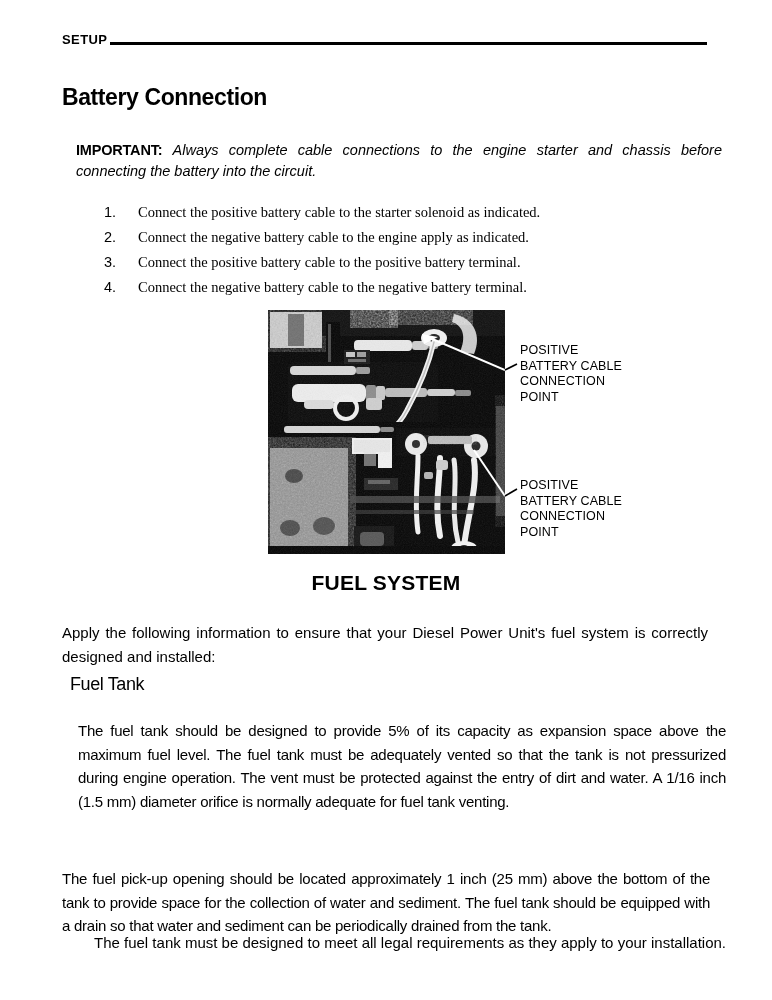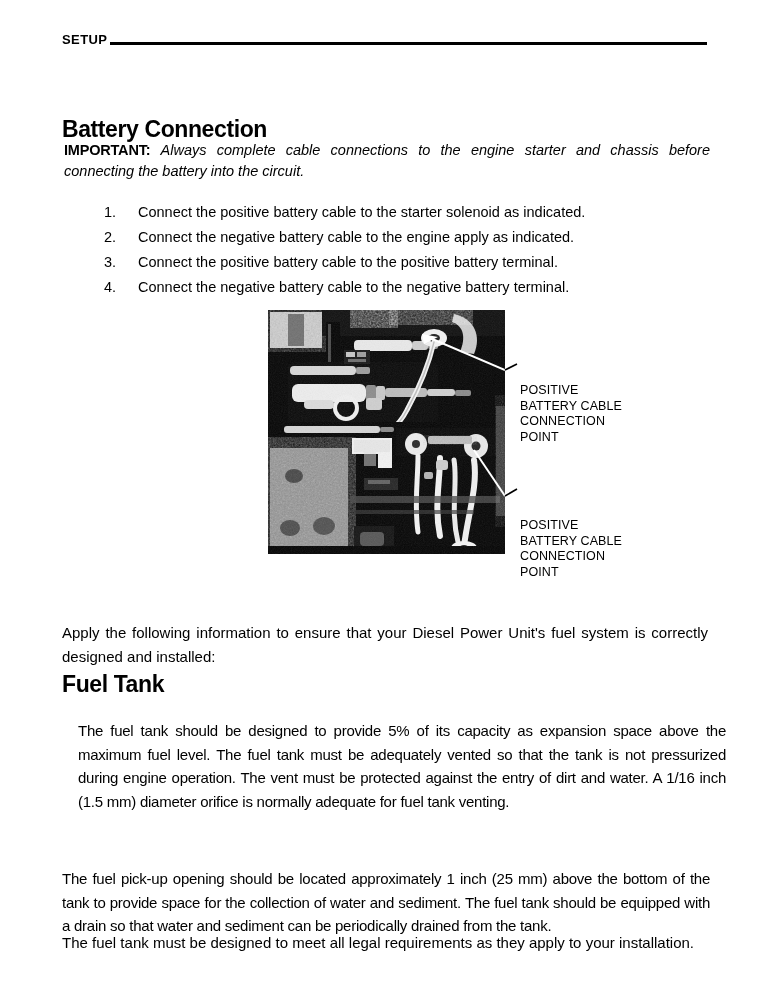--- a/index.html
+++ b/index.html
@@ -49,48 +49,47 @@
 
   
   .h1 {
     position: absolute;
     left: 62px;
     top: 84px;
     font-size: 23px;
     font-weight: bold;
     letter-spacing: -0.4px;
     line-height: 26px;
-    margin-top: 32px;
   }
 
   .h1-fuel-tank {
     position: absolute;
-    left: 62px;
+    left: 70px;
     top: 671px;
-    font-size: 23px;
-    font-weight: bold;
+    font-size: 18px;
+    font-weight: normal;
     letter-spacing: -0.4px;
     line-height: 26px;
   }
 
   .h-center {
     position: absolute;
     left: 0;
     top: 571px;
     width: 772px;
     text-align: center;
     font-size: 21px;
     font-weight: bold;
     letter-spacing: 0.2px;
   }
 
   
   .important {
     position: absolute;
-    left: 64px;
+    left: 76px;
     top: 140px;
     width: 646px;
     font-size: 14.5px;
     line-height: 21px;
     text-align: justify;
   }
   .important .lead {
     font-weight: bold;
     font-style: normal;
     letter-spacing: -0.2px;
@@ -111,20 +110,21 @@
     font-size: 14.5px;
     line-height: 25px;
     white-space: nowrap;
   }
   .step-num {
     width: 34px;
     flex: none;
   }
   .step-text {
     flex: 1;
+    font-family: Liberation Serif, serif;
   }
 
   
   .figure {
     position: absolute;
     left: 268px;
     top: 310px;
     width: 237px;
     height: 244px;
   }
@@ -135,21 +135,20 @@
     background: #0a0a0a;
   }
   .photo svg { display: block; }
 
   .callout {
     position: absolute;
     font-size: 12.5px;
     line-height: 15.5px;
     letter-spacing: 0.1px;
     white-space: nowrap;
-    margin-top: 40px;
   }
   .callout-positive { left: 520px; top: 343px; }
   .callout-negative { left: 520px; top: 478px; }
 
   .leader {
     position: absolute;
     left: 0;
     top: 0;
     width: 772px;
     height: 1000px;
@@ -163,21 +162,21 @@
     width: 648px;
     font-size: 15px;
     line-height: 24px;
     text-align: justify;
   }
   .para.tight { line-height: 23.5px; letter-spacing: -0.25px; }
 
   .p-intro   { top: 621px; width: 646px; }
   .p-tank1   { top: 719px; margin-left: 16px; }
   .p-tank2   { top: 867px; }
-  .p-tank3   { top: 931px; }
+  .p-tank3   { top: 931px; margin-left: 32px; }
 </style>
 </head>
 <body>
 
 <div class="page">
 
   <div class="header">
     <div class="header-title">SETUP</div>
     <div class="header-rule"></div>
   </div>
@@ -342,20 +341,21 @@
     <div>POINT</div>
   </div>
 
   <div class="callout callout-negative">
     <div>POSITIVE</div>
     <div>BATTERY CABLE</div>
     <div>CONNECTION</div>
     <div>POINT</div>
   </div>
 
+  <div class="h-center">FUEL SYSTEM</div>
 
   <div class="para p-intro">Apply the following information to ensure that your Diesel Power Unit's fuel system is correctly designed and installed:</div>
 
   <div class="h1-fuel-tank">Fuel Tank</div>
 
   <div class="para tight p-tank1">The fuel tank should be designed to provide 5% of its capacity as expansion space above the maximum fuel level. The fuel tank must be adequately vented so that the tank is not pressurized during engine operation. The vent must be protected against the entry of dirt and water. A 1/16 inch (1.5 mm) diameter orifice is normally adequate for fuel tank venting.</div>
   <div class="para tight p-tank2">The fuel pick-up opening should be located approximately 1 inch (25 mm) above the bottom of the tank to provide space for the collection of water and sediment. The fuel tank should be equipped with a drain so that water and sediment can be periodically drained from the tank.</div>
   <div class="para p-tank3">The fuel tank must be designed to meet all legal requirements as they apply to your installation.</div>
 
 </div>

